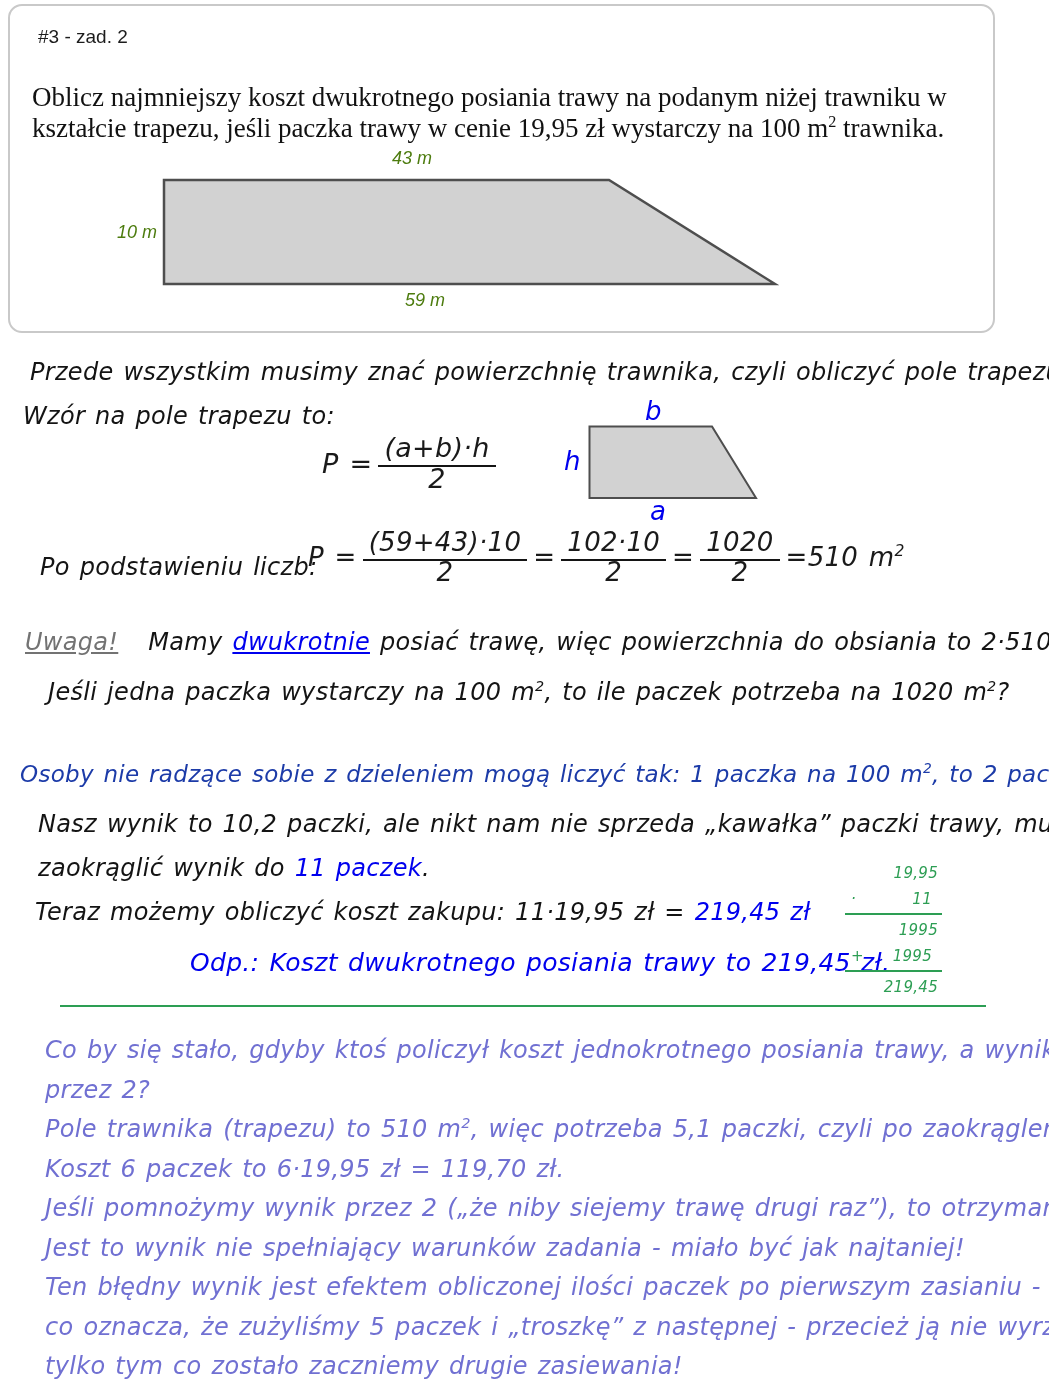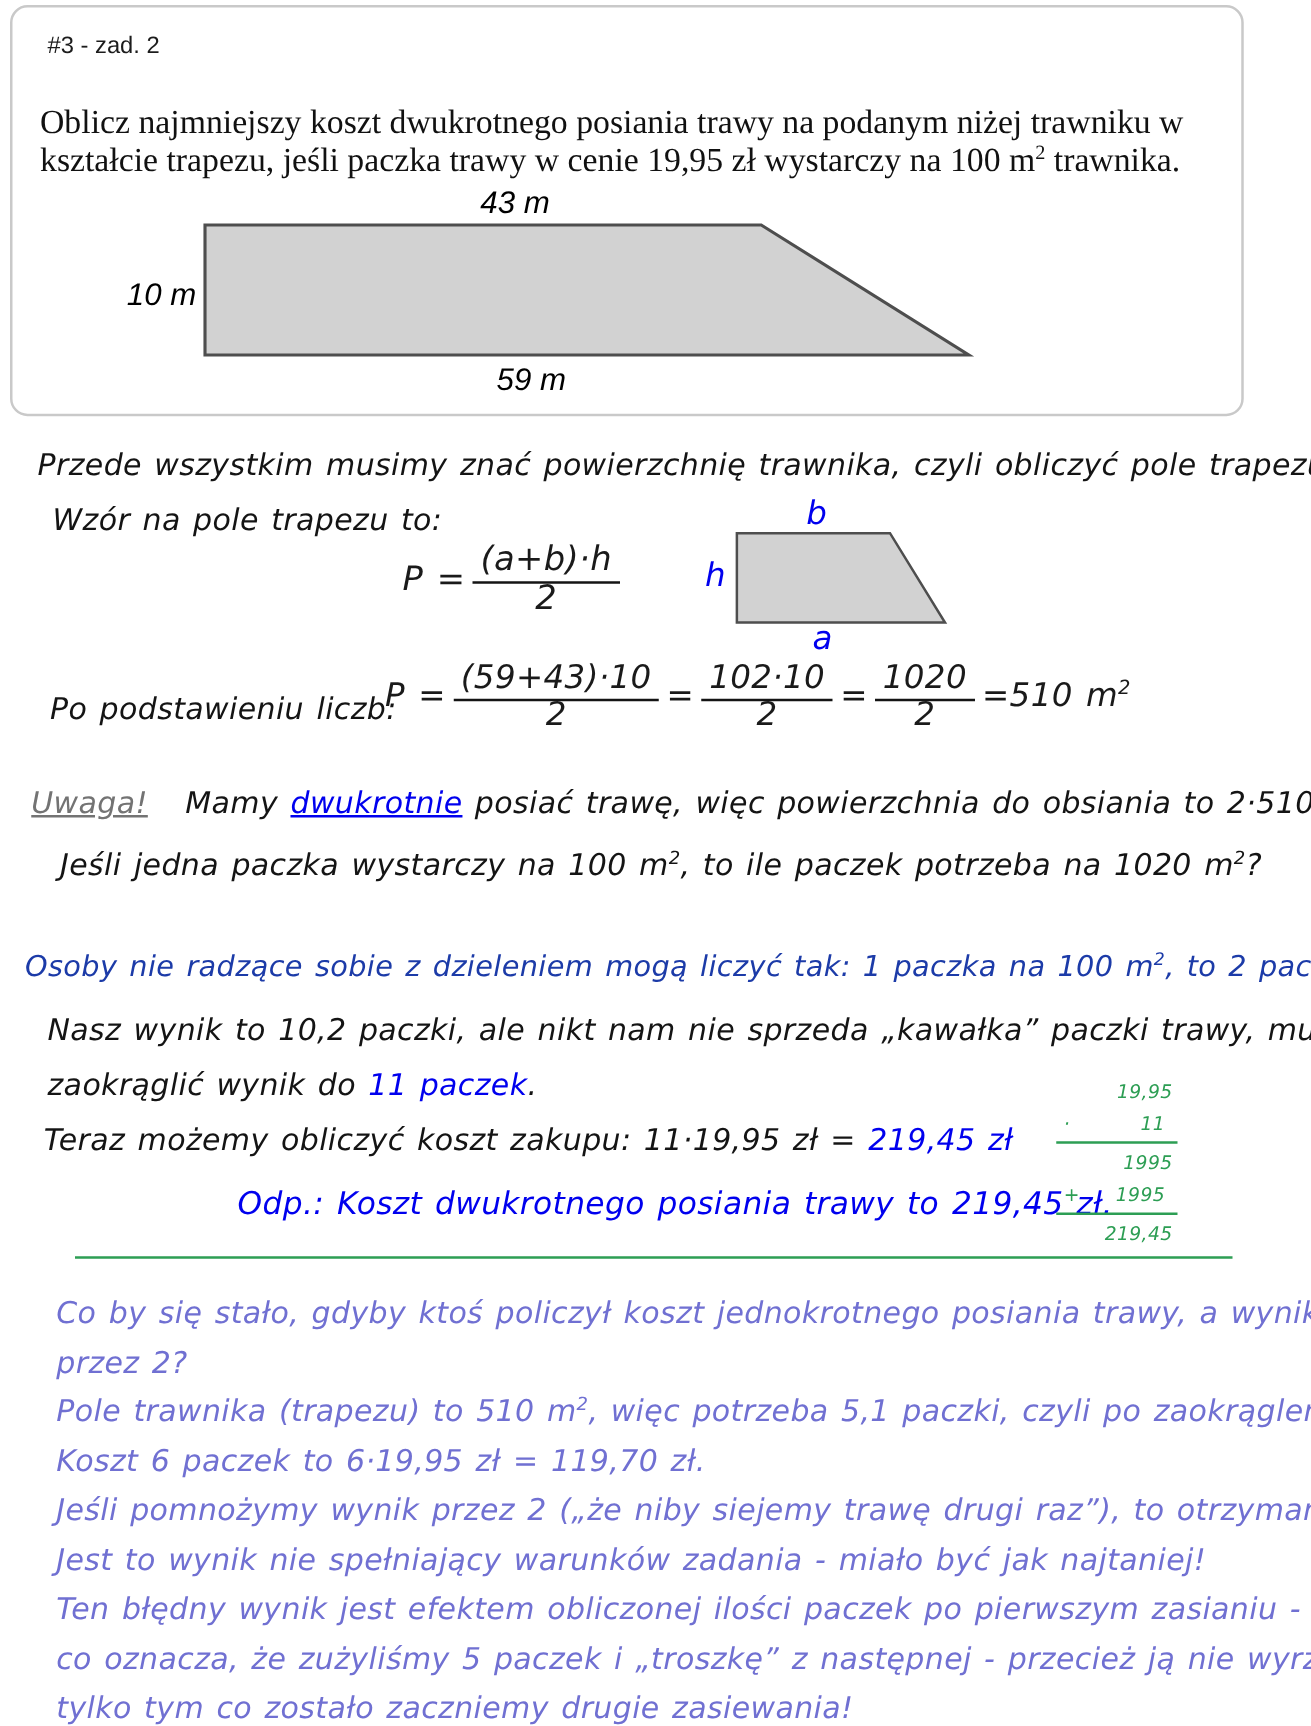--- a/index.html
+++ b/index.html
@@ -26,21 +26,21 @@
   .problem-box {
     position: absolute;
     left: 8px; top: 4px;
     width: 987px; height: 329px;
     border: 2px solid #c9c9c9;
     border-radius: 14px;
     background: #ffffff;
   }
   .box-title { left: 28px; top: 20px; font-size: 19px; color: #1c1c1c; }
   .statement { left: 22px; top: 76px; width: 945px; font-size: 27px; line-height: 31px; color: #111; }
-  .dim-label { font-size: 25px; font-style: italic; color: #000000; }
+  .dim-label { font-size: 18px; font-style: italic; color: #4d7c0f; }
 
   sup { font-size: 0.6em; vertical-align: super; line-height: 0; }
 
   
   .hline { font-size: 24px; color: #141414; white-space: nowrap; }
   .blue  { color: #0000ee; }
   .red   { color: #737373; }
   .navy  { color: #1c3ba8; }
   .periw { color: #7070d2; }
   .u     { text-decoration: underline; }
@@ -84,21 +84,21 @@
 
     <svg class="abs" style="left:152px; top:170px;" width="620" height="112" viewBox="0 0 620 112">
       <polygon points="2,4 447,4 613,108 2,108" fill="#d2d2d2" stroke="#4e4e4e" stroke-width="2.5"></polygon>
     </svg>
     <div class="abs sans dim-label" style="left:357px; top:142px; width:90px; text-align:center;">43 m</div>
     <div class="abs sans dim-label" style="left:85px; top:216px; width:62px; text-align:right;">10 m</div>
     <div class="abs sans dim-label" style="left:370px; top:284px; width:90px; text-align:center;">59 m</div>
   </div>
 
   <div class="abs hand hline" style="left:30px; top:358px;">Przede wszystkim musimy znać powierzchnię trawnika, czyli obliczyć pole trapezu.</div>
-  <div class="abs hand hline" style="left:42px; top:402px;">Wzór na pole trapezu to:</div>
+  <div class="abs hand hline" style="left:23px; top:402px;">Wzór na pole trapezu to:</div>
 
   <div class="abs hand formula" style="left:322px; top:432px; font-size:27px;">
     <span>P =</span>
     <span class="frac">
       <span class="num">(a+b)·h</span><br>
       <span class="den">2</span>
     </span>
   </div>
 
   <svg class="abs" style="left:588px; top:425px;" width="172" height="76" viewBox="0 0 172 76">

